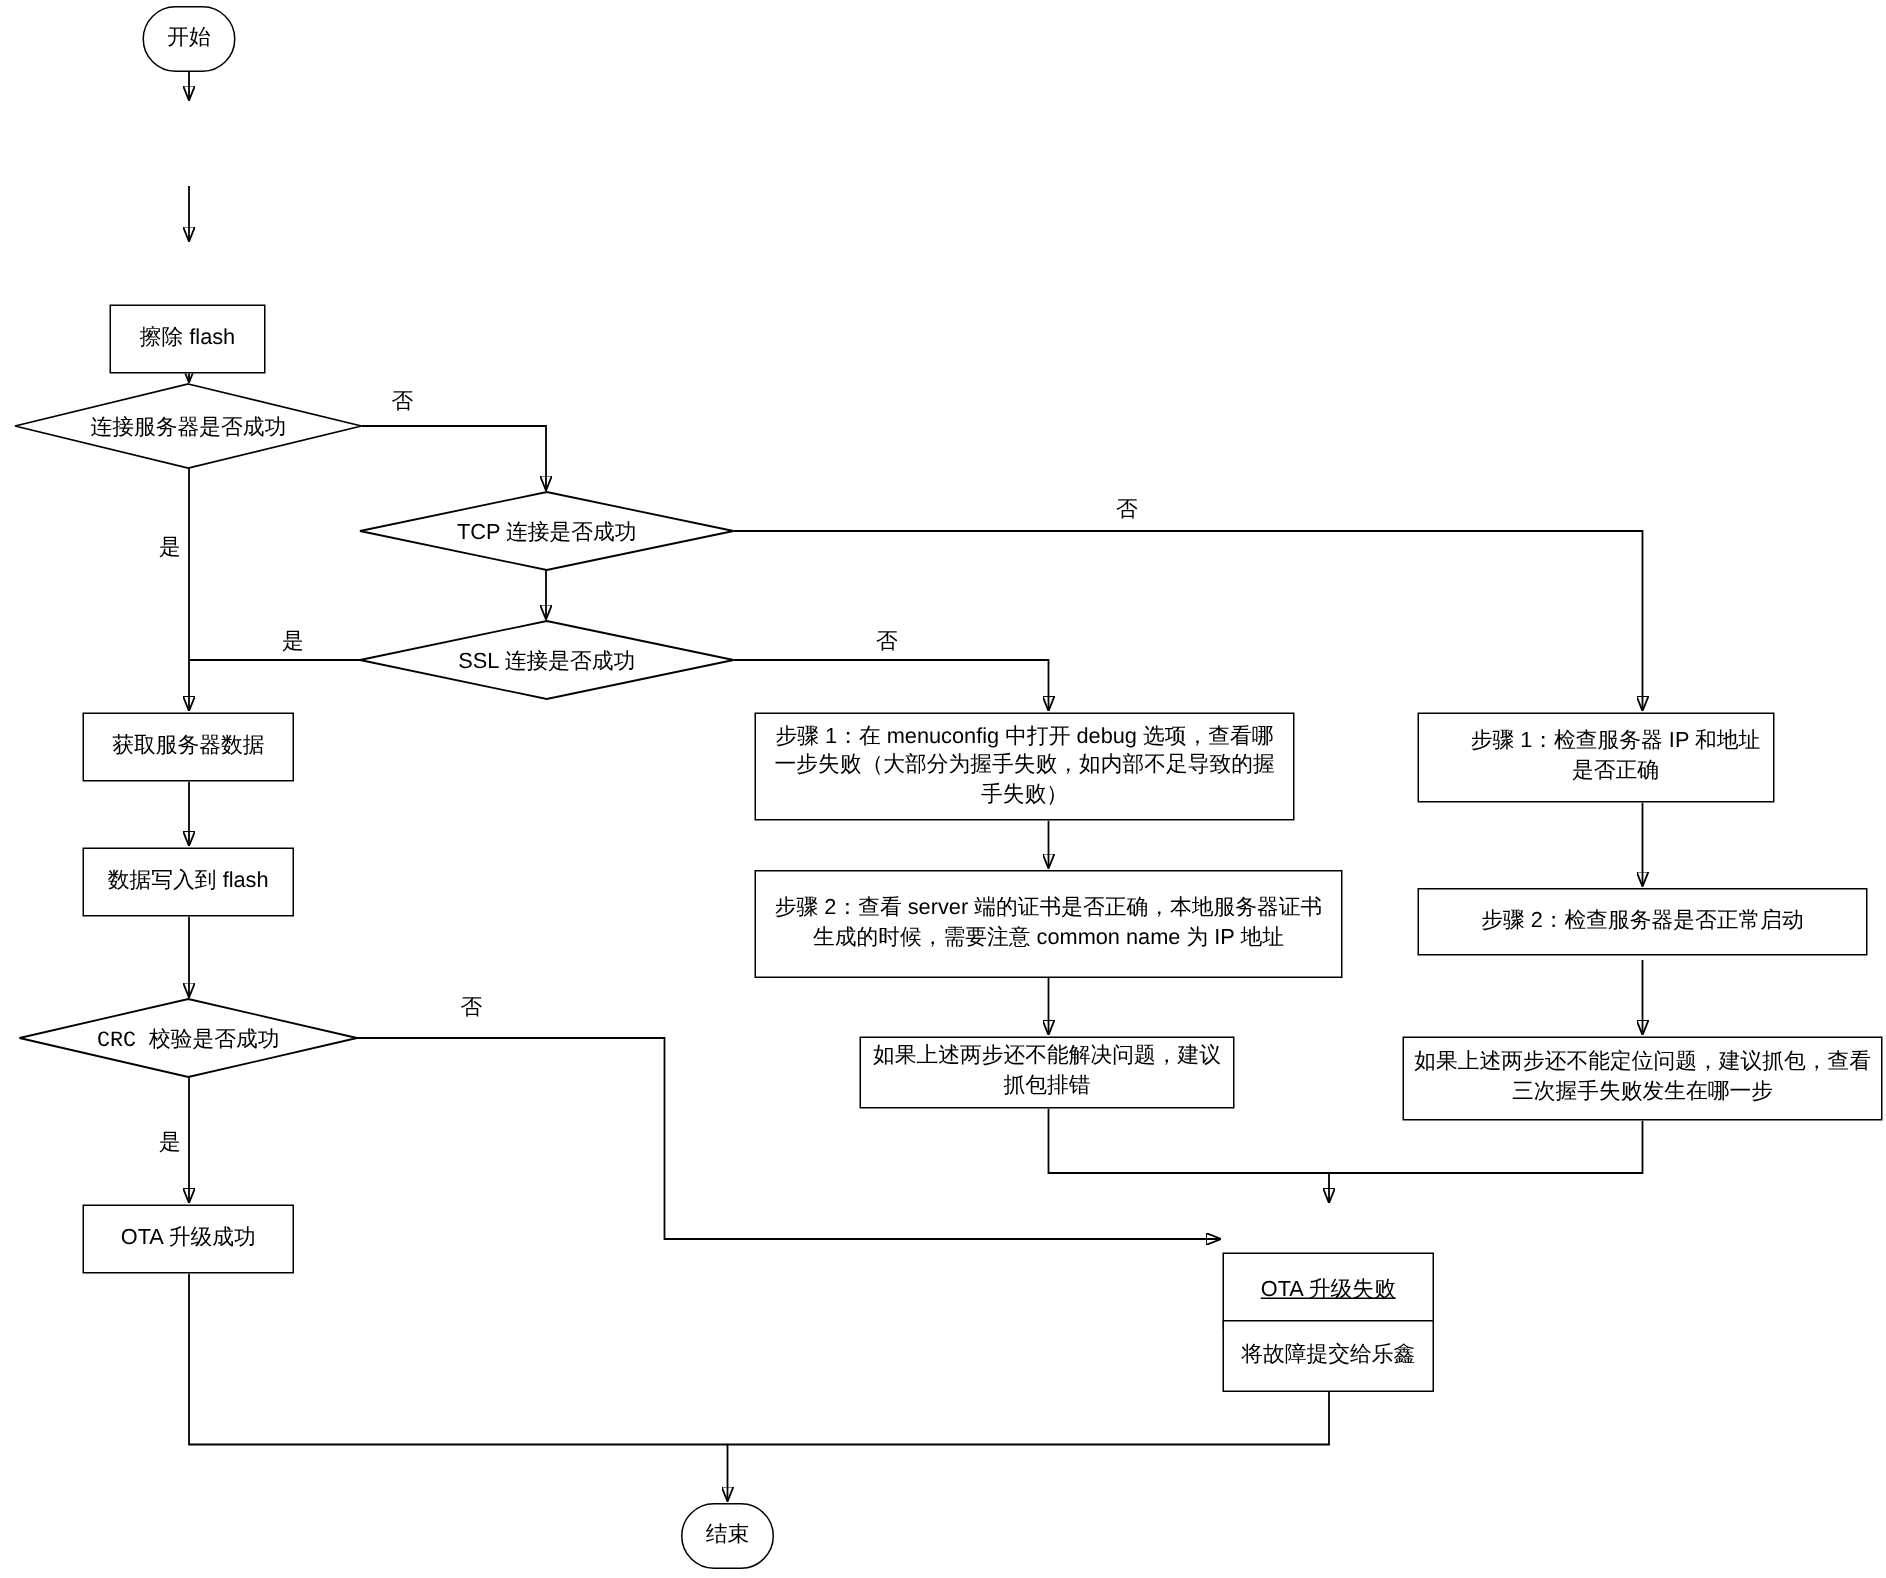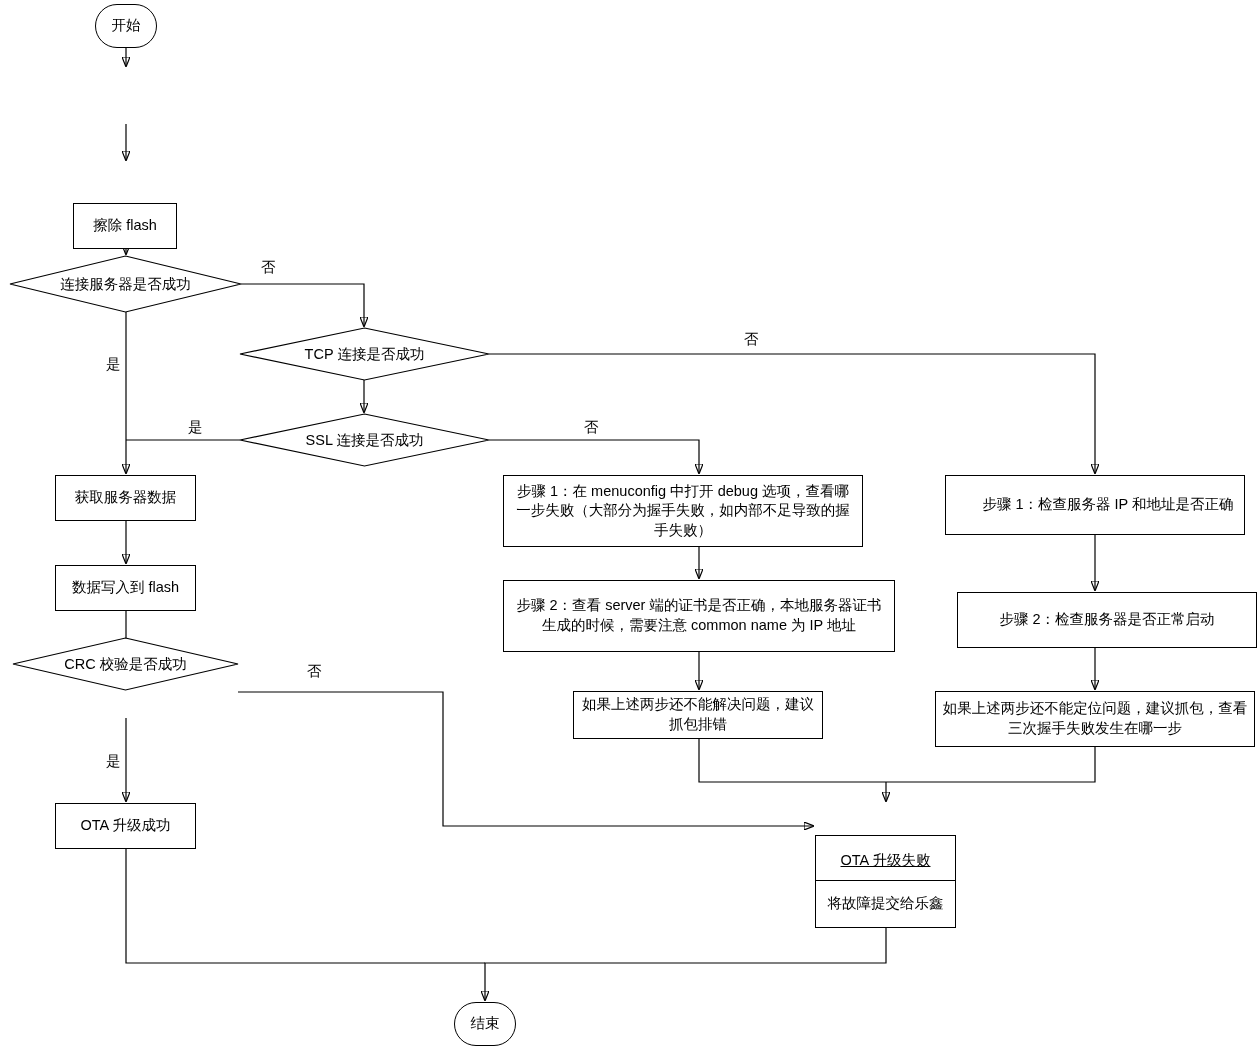--- a/index.html
+++ b/index.html
@@ -164,21 +164,21 @@
   </div>
 
   <div class="node" style="left:55px; top:475px; width:141px; height:46px;">
     <span>获取服务器数据</span>
   </div>
 
   <div class="node" style="left:55px; top:565px; width:141px; height:46px;">
     <span>数据写入到 flash</span>
   </div>
 
-  <div class="diamond-wrap" style="left:13px; top:638px; width:225px; height:52px;">
+  <div class="diamond-wrap" style="left:13px; top:666px; width:225px; height:52px;font-family:Liberation Mono, monospace;">
     <svg width="225" height="52" viewBox="0 0 225 52">
       <polygon points="112.5,0 225,26 112.5,52 0,26" fill="#ffffff" stroke="#000000" stroke-width="1.2"></polygon>
     </svg>
     <div class="diamond-label">CRC 校验是否成功</div>
   </div>
 
   <div class="node" style="left:55px; top:803px; width:141px; height:46px;">
     <span>OTA 升级成功</span>
   </div>
 
@@ -187,25 +187,25 @@
   </div>
 
   <div class="node" style="left:503px; top:580px; width:392px; height:72px;">
     <span>步骤 2：查看 server 端的证书是否正确，本地服务器证书生成的时候，需要注意 common name 为 IP 地址</span>
   </div>
 
   <div class="node" style="left:573px; top:691px; width:250px; height:48px;">
     <span>如果上述两步还不能解决问题，建议抓包排错</span>
   </div>
 
-  <div class="node" style="left:945px; top:475px; width:300px; height:60px;padding-left:32px;">
+  <div class="node" style="left:945px; top:475px; width:238px; height:60px;padding-left:32px;">
     <span>步骤 1：检查服务器 IP 和地址是否正确</span>
   </div>
 
-  <div class="node" style="left:945px; top:592px; width:300px; height:56px;margin-left:12px;">
+  <div class="node" style="left:945px; top:592px; width:300px; height:45px;">
     <span>步骤 2：检查服务器是否正常启动</span>
   </div>
 
   <div class="node" style="left:935px; top:691px; width:320px; height:56px;">
     <span>如果上述两步还不能定位问题，建议抓包，查看三次握手失败发生在哪一步</span>
   </div>
 
   <div class="node" style="left:815px; top:835px; width:141px; height:52px;text-decoration:underline;">
     <span>OTA 升级失败</span>
   </div>

